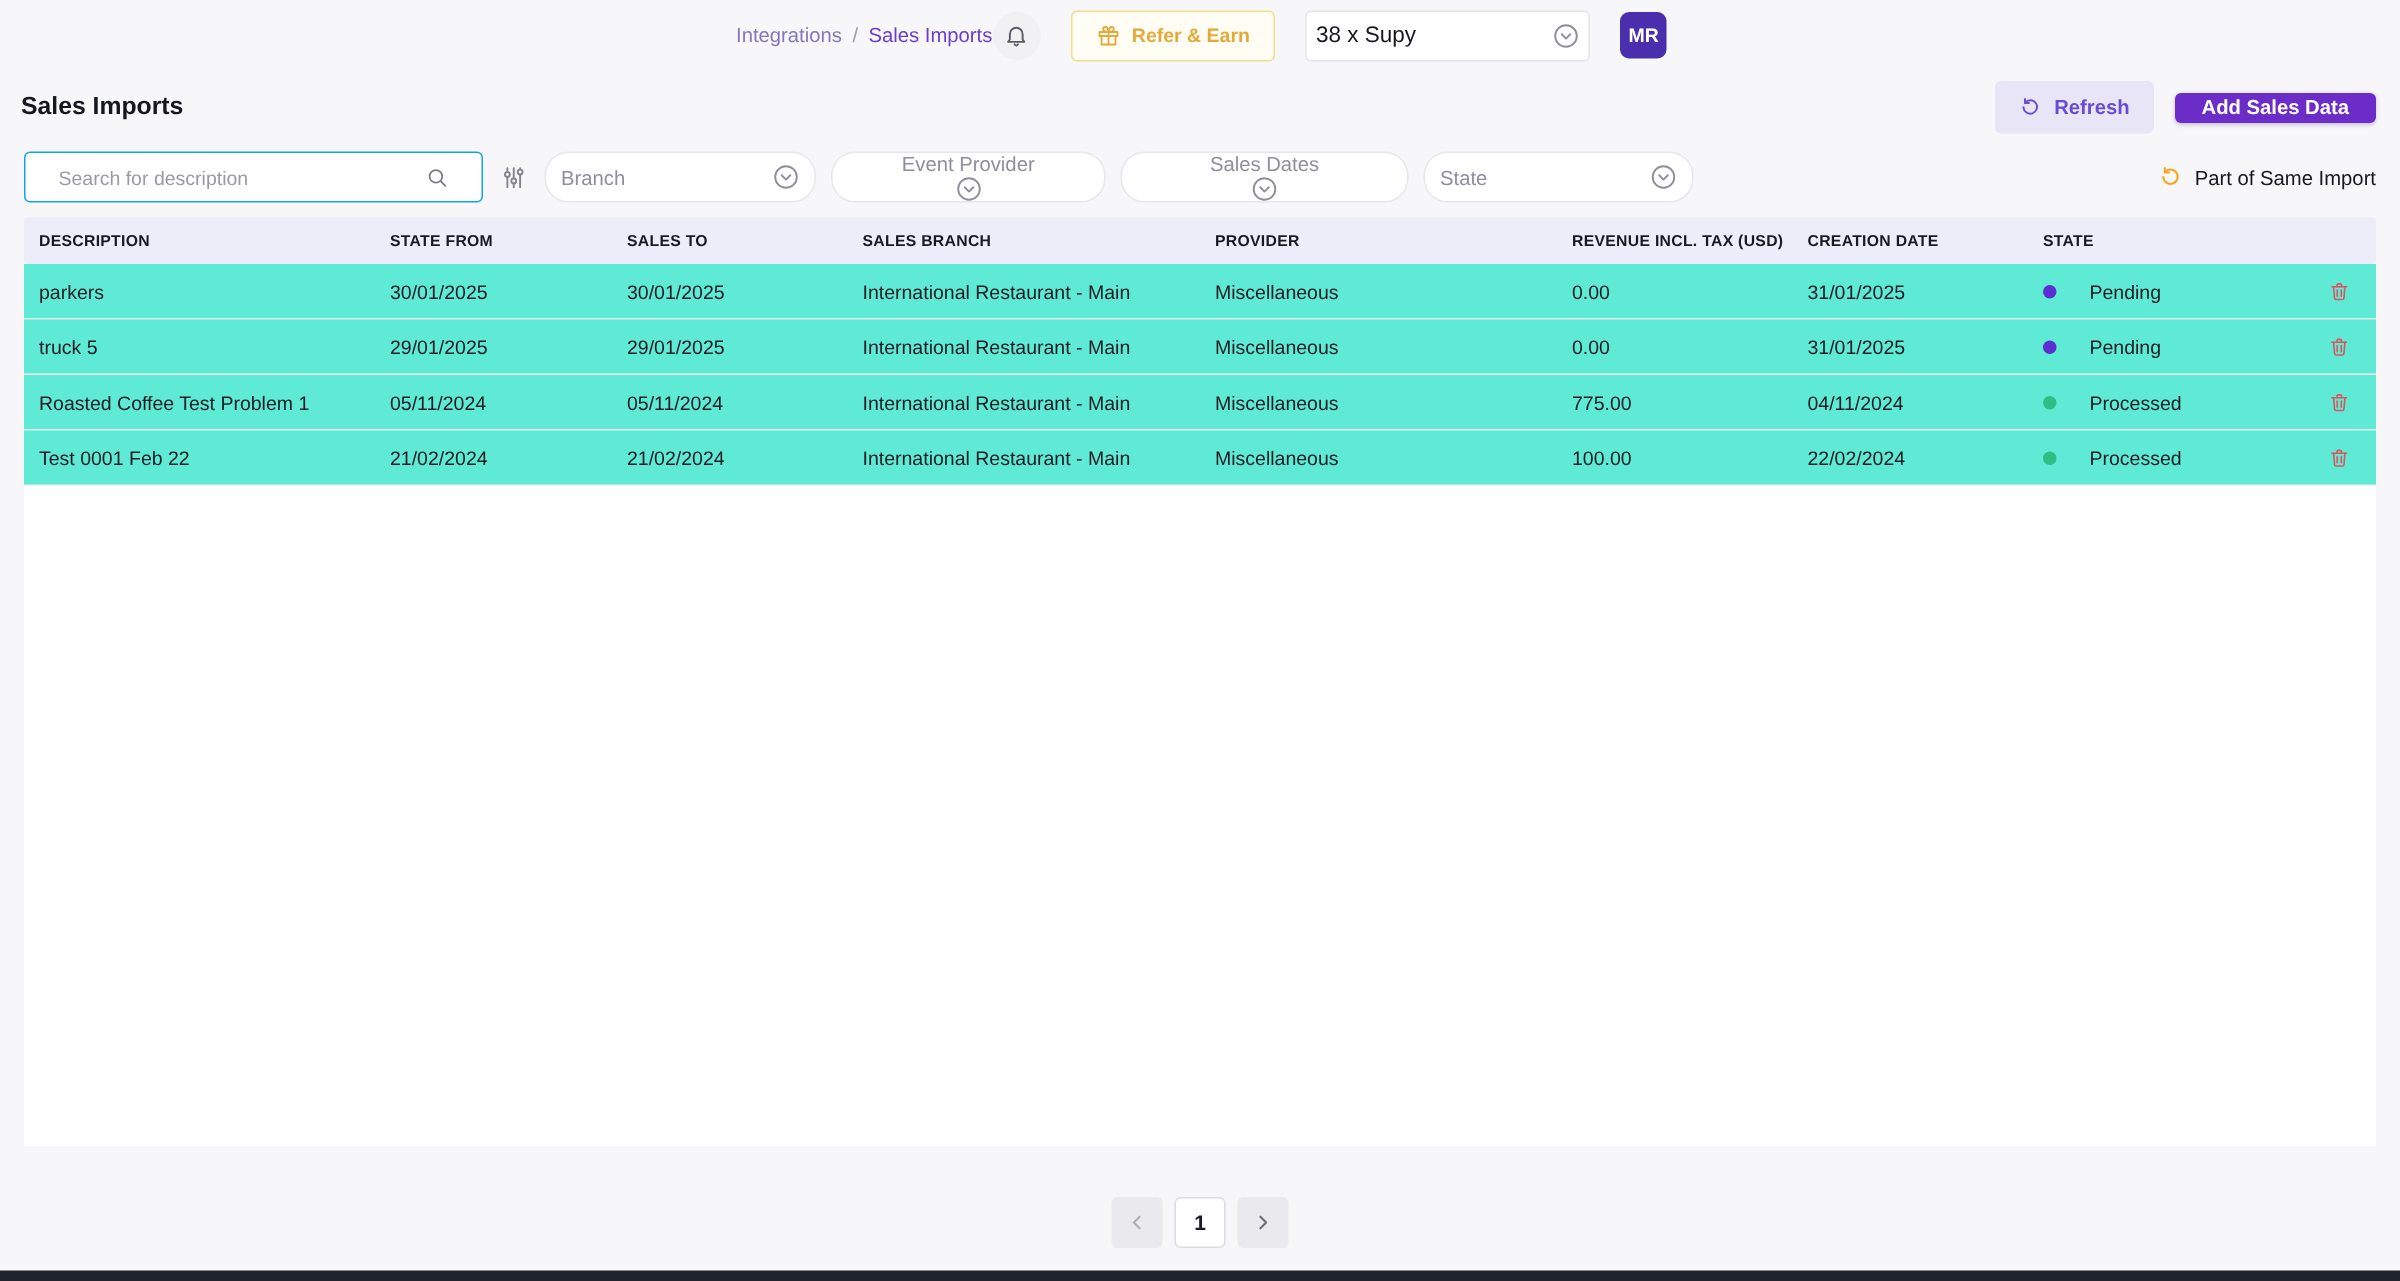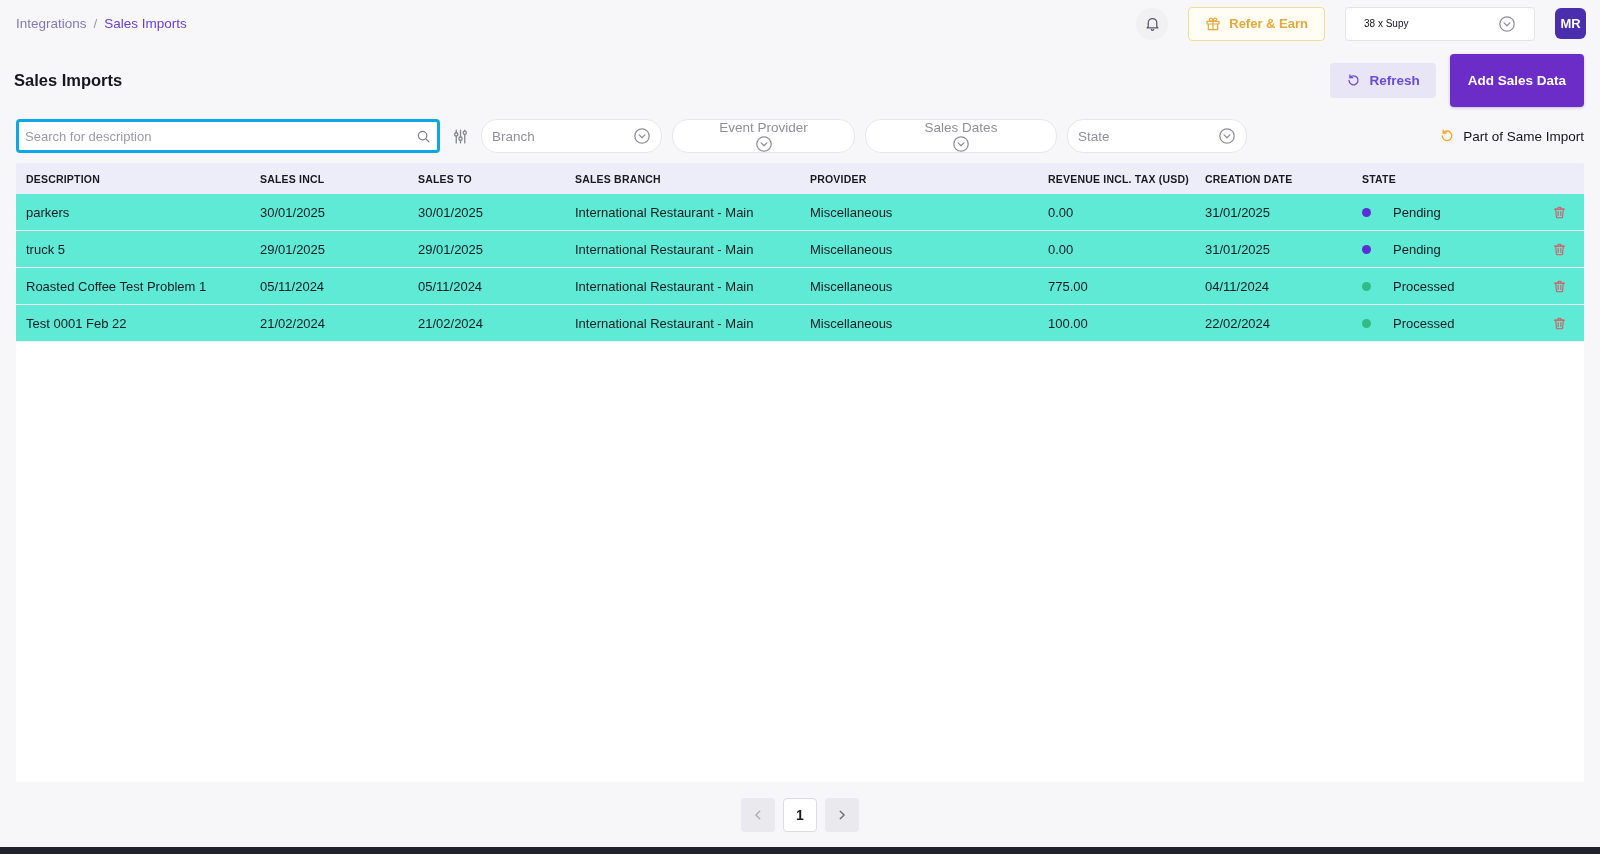--- a/index.html
+++ b/index.html
@@ -8,21 +8,21 @@
     font-family: "Liberation Sans", "DejaVu Sans", sans-serif;
     background: #f7f7f9;
     color: #1b1b24;
     position: relative;
     overflow: hidden;
   }
   svg { display: block; }
 
   
   .topbar {
-    display: flex; align-items: center; justify-content: space-between;
+    display: flex; align-items: center; justify-content: center;
     padding: 7px 14px 0 16px; height: 40px;
   }
   .breadcrumb { display: flex; align-items: center; gap: 7px; font-size: 13.5px; }
   .crumb-link { color: #8577b8; text-decoration: none; cursor: pointer; }
   .crumb-sep { color: #9b9ba6; }
   .crumb-current { color: #6a3fd0; text-decoration: none; cursor: pointer; }
   .topbar-right { display: flex; align-items: center; gap: 20px; }
   .icon-btn {
     width: 32px; height: 32px; border-radius: 50%;
     background: #f1f1f4; border: none; cursor: pointer;
@@ -31,21 +31,21 @@
   .refer-btn {
     height: 34px; padding: 0 16px; border-radius: 4px;
     background: #fffdf4; border: 1px solid #f3dd8e;
     color: #e3aa3b; font-weight: 700; font-size: 13px;
     display: flex; align-items: center; gap: 8px; cursor: pointer;
   }
   .org-select {
     height: 34px; width: 190px; background: #fff;
     border: 1px solid #e3e3ea; border-radius: 4px;
     display: flex; align-items: center; justify-content: space-between;
-    padding: 0 18px; font-size: 10px; color: #17171f; cursor: pointer;
+    padding: 0 6px; font-size: 15px; color: #17171f; cursor: pointer;
   }
   .chev-circle { color: #8f8f9c; }
   .avatar {
     width: 31px; height: 31px; border-radius: 6px; background: #4b2eae;
     color: #fff; font-weight: 700; font-size: 13px;
     display: flex; align-items: center; justify-content: center; cursor: pointer;
   }
 
   
   .page-header {
@@ -53,32 +53,32 @@
     padding: 14px 16px 12px 14px;
   }
   .page-title { font-size: 16.5px; font-weight: 700; color: #16161e; }
   .header-actions { display: flex; align-items: center; gap: 14px; }
   .refresh-btn {
     height: 35px; padding: 0 16px; border-radius: 4px; border: none;
     background: #e8e5f6; color: #6a4cd4; font-weight: 700; font-size: 13.5px;
     display: flex; align-items: center; gap: 8px; cursor: pointer;
   }
   .add-btn {
-    height: 53px; padding: 0 18px; border-radius: 4px; border: none;
+    height: 20px; padding: 0 18px; border-radius: 4px; border: none;
     background: #6b2cc7; color: #fff; font-weight: 700; font-size: 13.5px;
     cursor: pointer; box-shadow: 0 1px 3px rgba(60,20,120,.25);
   }
 
   
   .filters {
     display: flex; align-items: center; padding: 0 16px; gap: 10px; margin-bottom: 10px;
   }
   .search-box {
-    width: 424px; height: 34px; background: #fff; border: 3px solid #0ea5e9;
-    border-radius: 4px; display: flex; align-items: center; padding: 0 6px; gap: 8px;
+    width: 306px; height: 34px; background: #fff; border: 1px solid #0ea5e9;
+    border-radius: 4px; display: flex; align-items: center; padding: 0 22px; gap: 8px;
   }
   .search-box input {
     flex: 1; border: none; outline: none; font-size: 13px;
     font-family: "Liberation Sans", sans-serif; color: #1b1b24; background: transparent;
   }
   .search-box input::placeholder { color: #9a9aa6; }
   .search-icon { color: #7d7d88; }
   .sliders-btn { background: none; border: none; color: #83838e; cursor: pointer; padding: 0 2px; }
   .filter-dd {
     height: 34px; background: #fff; border: 1px solid #e6e6ec; border-radius: 16px;
@@ -255,21 +255,21 @@
           <path d="M5.3 2.6v3.6H8.9"></path>
       </svg>
     </span>
     <span>Part of Same Import</span>
   </div>
 </div>
 
 <div class="table-area">
   <div class="tgrid thead">
     <div class="th">DESCRIPTION</div>
-    <div class="th">SALES INCL</div>
+    <div class="th">STATE FROM</div>
     <div class="th">SALES TO</div>
     <div class="th">SALES BRANCH</div>
     <div class="th">PROVIDER</div>
     <div class="th">REVENUE INCL. TAX (USD)</div>
     <div class="th">CREATION DATE</div>
     <div class="th">STATE</div>
     <div class="th"></div>
   </div>
 
   <div class="tgrid trow">

